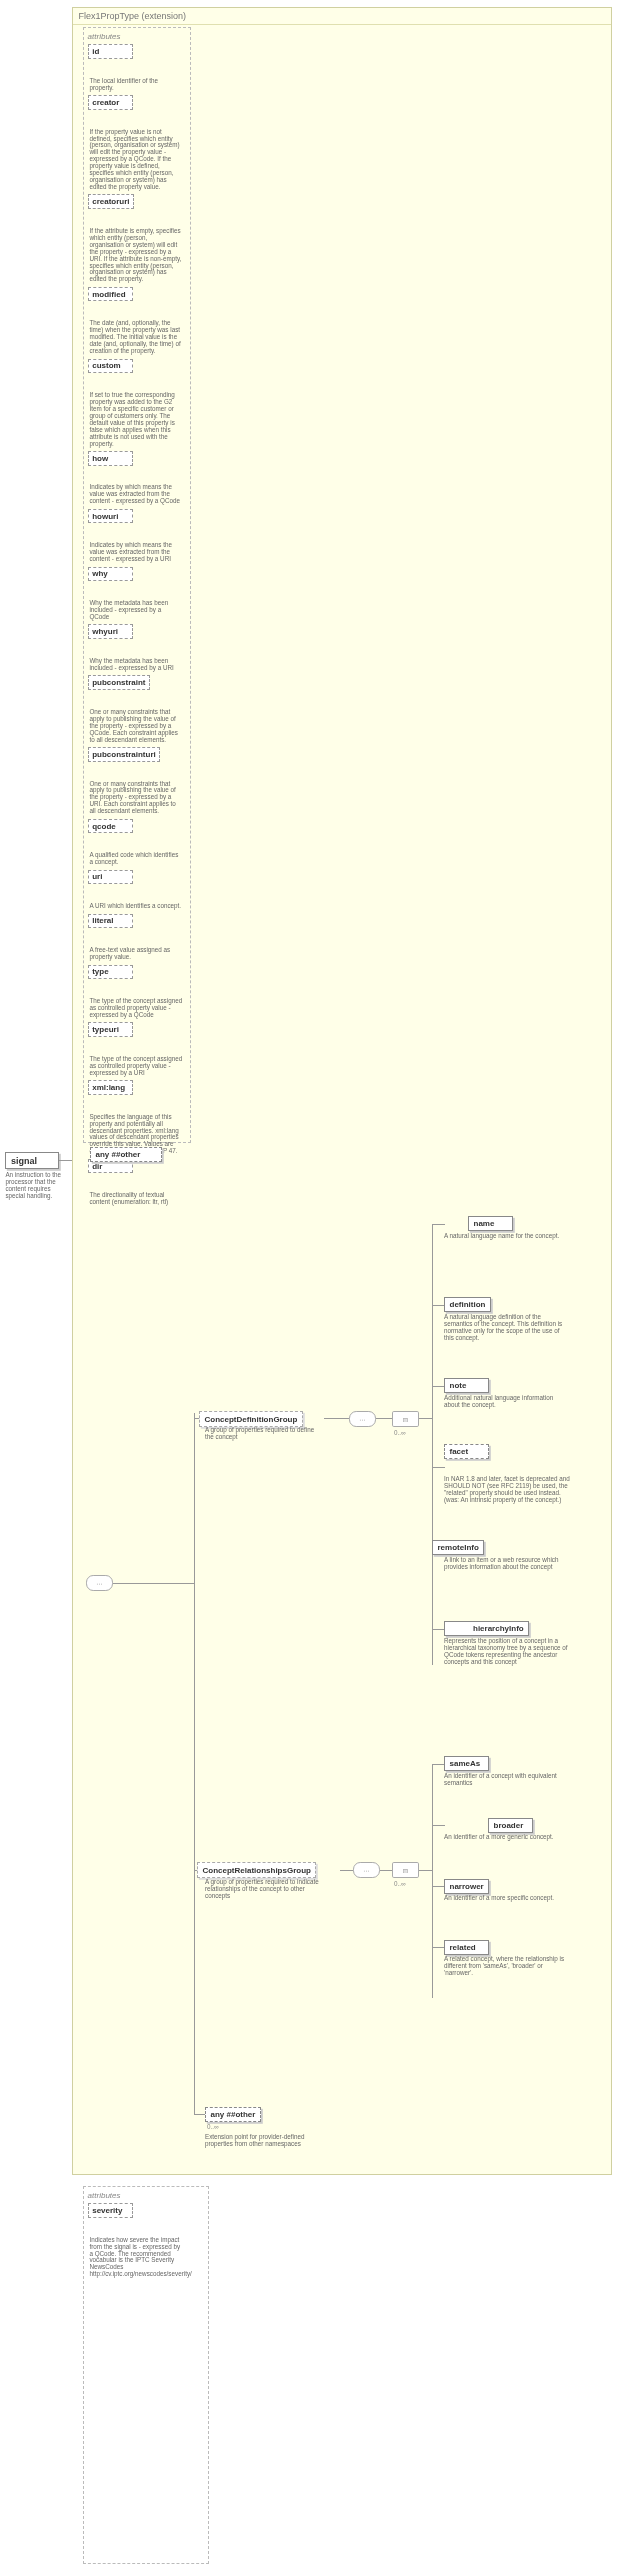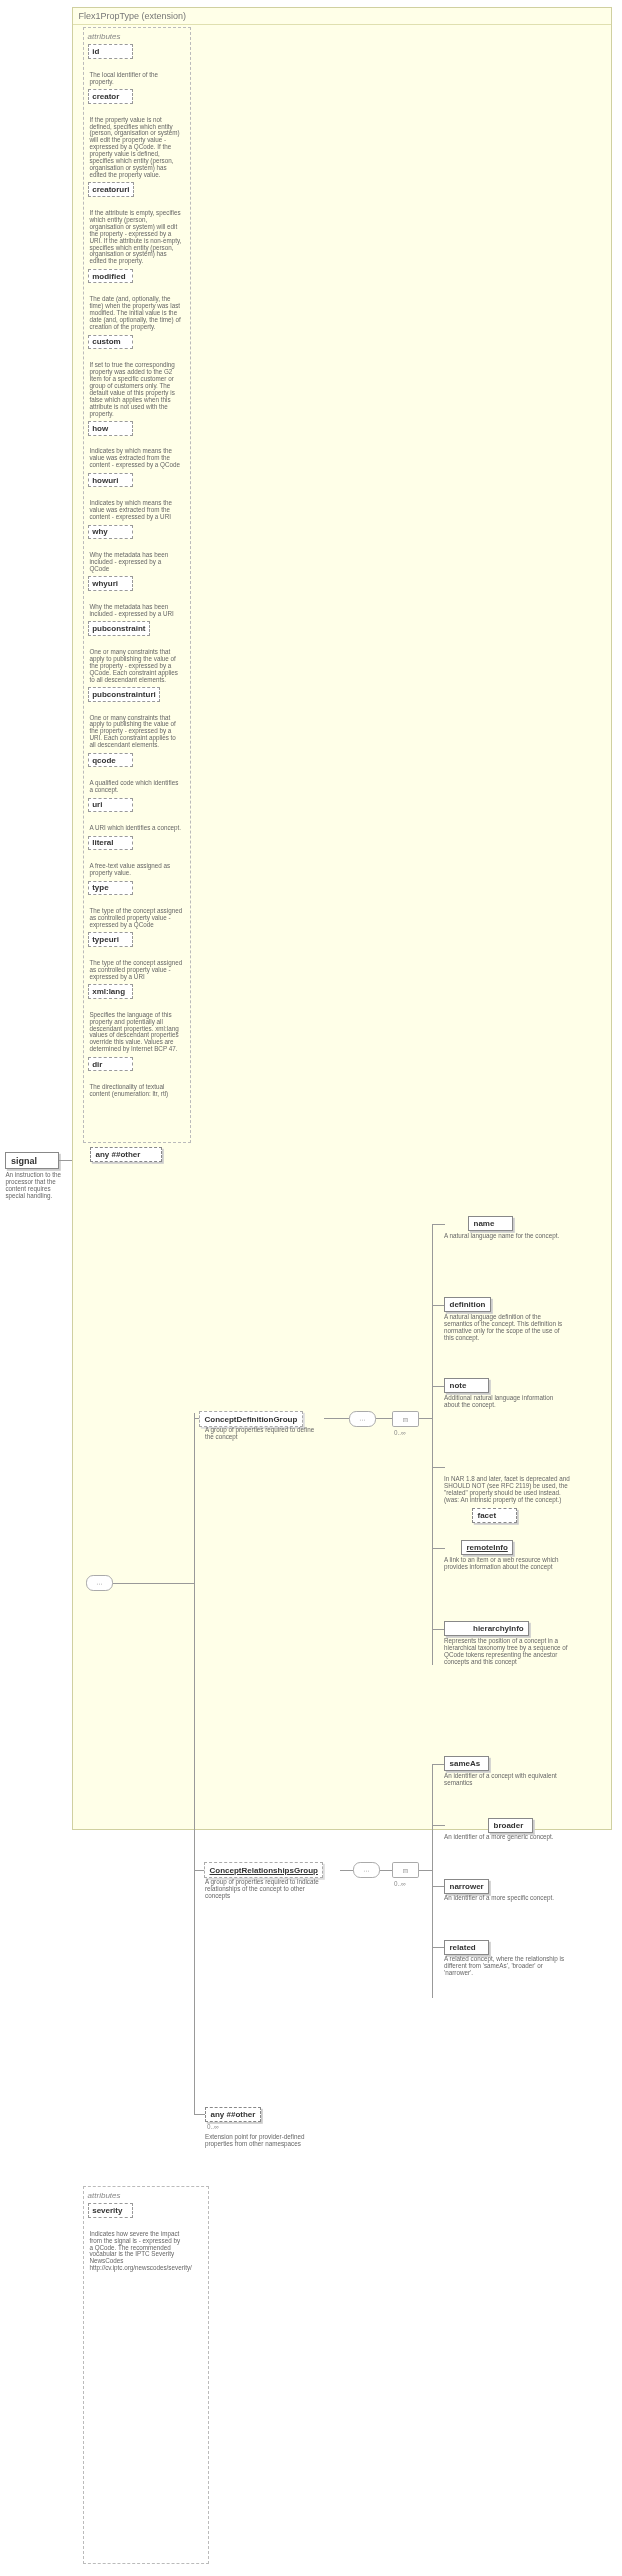--- a/index.html
+++ b/index.html
@@ -15,21 +15,21 @@
   .canvas {
     position: relative;
     width: 623px;
     height: 2576px;
   }
   .ext-container {
     position: absolute;
     left: 72px;
     top: 7.2px;
     width: 540px;
-    height: 1823px;
+    height: 2168px;
     border: 0.9px solid #d0d0a0;
     background: #ffffe8;
   }
   .ext-header {
     background: #ffffe8;
     padding: 2.7px 5.4px;
     font-size: 9px;
     color: #777;
     border-bottom: 0.9px solid #e0e0b0;
   }
@@ -52,21 +52,21 @@
   .attr-item {
     margin-bottom: 2.7px;
   }
   .attr-name {
     border: 0.9px dashed #999;
     padding: 1.8px 3.6px;
     display: inline-block;
     font-size: 8px;
     font-weight: bold;
     background: #fff;
-    margin-bottom: 12px;
+    margin-bottom: 18px;
     min-width: 45px;
   }
   .attr-desc {
     font-size: 6.3px;
     color: #666;
     line-height: 1.1;
     padding: 0.9px 1.8px;
     max-width: 97px;
   }
   .root-elem {
@@ -214,21 +214,21 @@
   <div class="seq-choice" style="left:349px; top:1411px;">⋯</div>
   <div class="hline" style="left:376px; top:1418px; width:16px;"></div>
   <div class="seq-choice" style="left:392px; top:1411px; border-radius:1.8px;">⊟</div>
   <div class="occ" style="left:394px; top:1429px;">0..∞</div>
   <div class="hline" style="left:419px; top:1418px; width:12.6px;"></div>
   <div class="vline" style="left:432px; top:1224px; height:441px;"></div>
 
   <div id="def-children"></div>
 
   <div class="hline" style="left:194px; top:1870px; width:10.8px;"></div>
-  <div class="group-box" style="left:204px; top:1862px;text-decoration:underline;">ConceptRelationshipsGroup</div>
+  <div class="group-box" style="left:197px; top:1862px;">ConceptRelationshipsGroup</div>
   <div class="group-desc" style="left:205px; top:1879px;">A group of properties required to indicate relationships of the concept to other concepts</div>
   <div class="hline" style="left:340px; top:1870px; width:12.6px;"></div>
   <div class="seq-choice" style="left:353px; top:1862px;">⋯</div>
   <div class="hline" style="left:380px; top:1870px; width:12.6px;"></div>
   <div class="seq-choice" style="left:392px; top:1862px; border-radius:1.8px;">⊟</div>
   <div class="occ" style="left:394px; top:1880px;">0..∞</div>
   <div class="hline" style="left:419px; top:1870px; width:12.6px;"></div>
   <div class="vline" style="left:432px; top:1764px; height:234px;"></div>
   <div id="rel-children"></div>
 
@@ -247,24 +247,24 @@
 <div class="hline" style="left: 432px; top: 1224px; width: 12.6px;"></div>
     <div class="child-elem" style="left: 468px; top: 1216px;">name</div>
     <div class="child-desc" style="left: 444px; top: 1233px;">A natural language name for the concept.</div>
     <div class="hline" style="left: 432px; top: 1305px; width: 12.6px;"></div>
     <div class="child-elem" style="left: 444px; top: 1297px;">definition</div>
     <div class="child-desc" style="left: 444px; top: 1314px;">A natural language definition of the semantics of the concept. This definition is normative only for the scope of the use of this concept.</div>
     <div class="hline" style="left: 432px; top: 1386px; width: 12.6px;"></div>
     <div class="child-elem" style="left: 444px; top: 1378px;">note</div>
     <div class="child-desc" style="left: 444px; top: 1395px;">Additional natural language information about the concept.</div>
     <div class="hline" style="left: 432px; top: 1467px; width: 12.6px;"></div>
-    <div class="child-elem dashed" style="left: 444px; top: 1508px; margin-left: 28px;">facet</div>
+    <div class="child-elem dashed" style="left: 444px; top: 1444px;">facet</div>
     <div class="child-desc" style="left: 444px; top: 1476px;">In NAR 1.8 and later, facet is deprecated and SHOULD NOT (see RFC 2119) be used, the "related" property should be used instead. (was: An intrinsic property of the concept.)</div>
     <div class="hline" style="left: 432px; top: 1548px; width: 12.6px;"></div>
-    <div class="child-elem" style="left: 461px; top: 1540px; text-decoration: underline;">remoteInfo</div>
+    <div class="child-elem" style="left: 432px; top: 1540px;">remoteInfo</div>
     <div class="child-desc" style="left: 444px; top: 1557px;">A link to an item or a web resource which provides information about the concept</div>
     <div class="hline" style="left: 432px; top: 1629px; width: 12.6px;"></div>
     <div class="child-elem" style="left: 444px; top: 1621px; padding-left: 28px;">hierarchyInfo</div>
     <div class="child-desc" style="left: 444px; top: 1638px;">Represents the position of a concept in a hierarchical taxonomy tree by a sequence of QCode tokens representing the ancestor concepts and this concept</div>
     <div class="hline" style="left: 432px; top: 1764px; width: 12.6px;"></div>
     <div class="child-elem" style="left: 444px; top: 1756px;">sameAs</div>
     <div class="child-desc" style="left: 444px; top: 1773px;">An identifier of a concept with equivalent semantics</div>
     <div class="hline" style="left: 432px; top: 1825px; width: 12.6px;"></div>
     <div class="child-elem" style="left: 452px; top: 1818px; margin-left: 36px;">broader</div>
     <div class="child-desc" style="left: 444px; top: 1834px;">An identifier of a more generic concept.</div>

